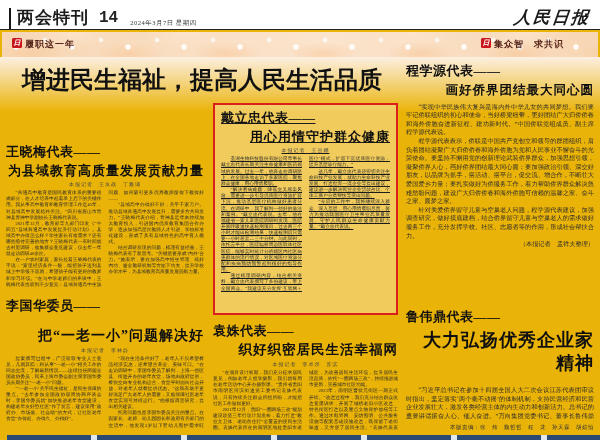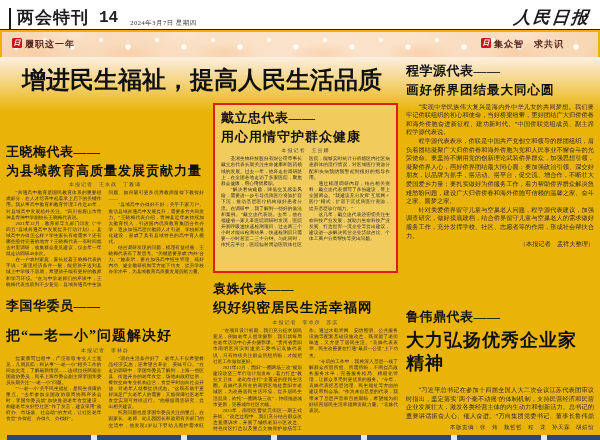--- a/index.html
+++ b/index.html
@@ -45,32 +45,32 @@
     font-family:"Liberation Sans","DejaVu Sans",sans-serif; font-weight:bold; font-size:24px;
     letter-spacing:0; color:#111; white-space:nowrap;
   }
   .ab-row { display:flex; gap:9px; flex:1; min-height:0; }
   .col-a { width:198px; display:flex; flex-direction:column; }
   .col-b { flex:1; display:flex; flex-direction:column; }
   .col-c { flex:1; padding-top:5px; display:flex; flex-direction:column; min-width:0; }
   
   .article { overflow:hidden; display:flex; flex-direction:column; }
   .kicker { font-weight:bold; font-size:13px; letter-spacing:.5px; margin-bottom:2px; color:#111; }
-  .art-title { font-weight:bold; text-align:left; letter-spacing:1px; color:#0f0f0f; line-height:1.25; }
+  .art-title { font-weight:bold; text-align:right; letter-spacing:1px; color:#0f0f0f; line-height:1.25; }
   .byline { font-size:5px; text-align:center; color:#444; margin:2px 0 3px; letter-spacing:1px; }
   .body { text-align:justify; color:#2b2b2b; overflow:hidden; }
   .body p { text-indent:2em; margin:0; }
   .cols2 { column-gap:7px; column-count:2; column-fill:auto; }
   .small-body { font-size:4.7px; line-height:6.1px; }
   .mid-body { font-size:4.7px; line-height:6.15px; }
   .right-body { font-size:6.2px; line-height:8.6px; }
   
   .a-wang { height:148px;margin-top:40px; } .a-wang .art-title { font-size:13px; } .a-wang .body { height:106px; }
   .a-li { flex:1; margin-top:6px; } .a-li .art-title { font-size:14px; margin-top:10px; } .a-li .body { flex:1; }
-  .red-box { border:2px solid #dd1f1a; padding:4px 6px 20px; height:170px; background:rgba(255,253,250,.35); }
+  .red-box { border:2px solid #dd1f1a; padding:4px 6px 20px; height:212px; background:rgba(255,253,250,.35);text-decoration:underline; }
   .red-box .art-title { font-size:13px; } .red-box .body { flex:1; }
   .a-yuan { flex:1; margin-top:7px; } .a-yuan .art-title { font-size:13.5px; } .a-yuan .body { flex:1; }
   .a-cheng { height:242px; } .a-cheng .art-title { font-size:12.5px; margin:1px 0 4px; }
   .a-cheng .body { flex:1; }
   .a-lu { flex:1; margin-top:4px; } .a-lu .art-title { font-size:18px; margin:1px 0 12px; }
   .a-lu .body { flex:1; }
   .credit { text-align:right; }
   
   .editors { height:13px; font-size:5.5px; color:#333; text-align:right; letter-spacing:.5px; padding-top:4px; white-space:nowrap; }
   .bottom-bar {

